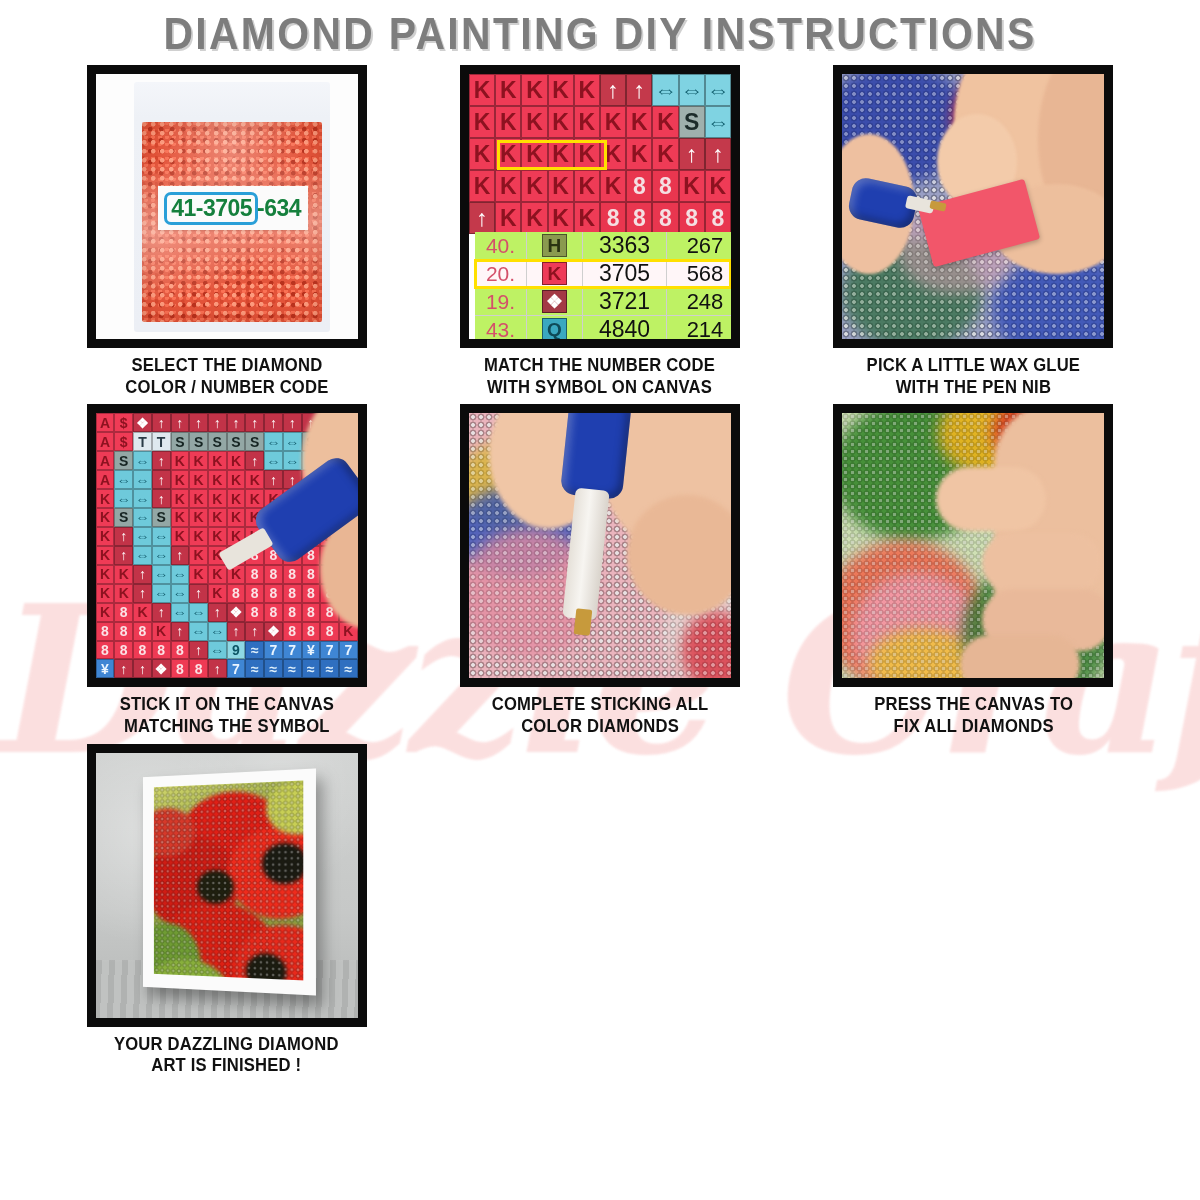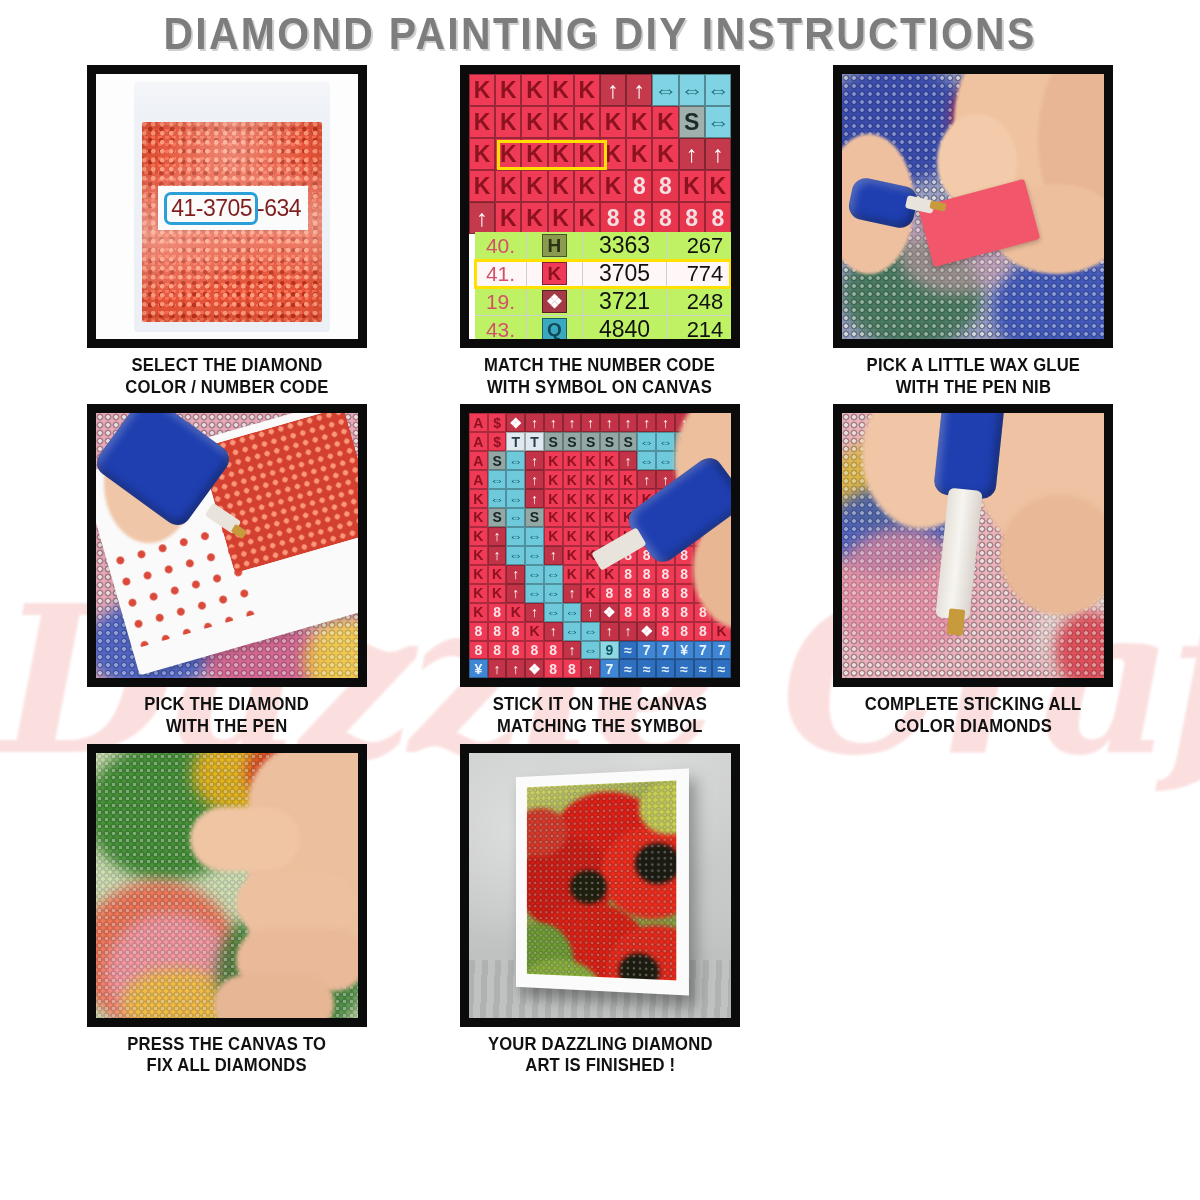--- a/index.html
+++ b/index.html
@@ -125,21 +125,21 @@
   }
   .bag-label {
     position: absolute; left: 62px; top: 112px;
     width: 150px; height: 44px;
     background: #fbfbfb;
     display: flex; align-items: center; justify-content: center;
     box-shadow: 0 1px 2px rgba(0,0,0,.12);
   }
   .label-text {
     font-family: "Liberation Sans", sans-serif;
-    font-size: 23px; font-weight: 400; color: #7f1d1d;
+    font-size: 23px; font-weight: 700; color: #15803d;
     letter-spacing: -.5px; white-space: nowrap;
   }
   .label-hl {
     border: 3px solid #2a9fd8; border-radius: 7px;
     padding: 0 3px 1px 4px; margin-right: -1px;
   }
 
   
   .chart-grid {
     position: absolute; left: 0; top: 0; width: 100%; height: 160px;
@@ -381,26 +381,26 @@
           <div class="legend-table" id="legend-table">
               <div class="lrow">
                 <div class="lnum">40.</div>
                 <div class="lsym">
                   <span style="background: rgb(138, 154, 79); color: rgb(42, 51, 18);">H</span>
                 </div>
                 <div class="lcode">3363</div>
                 <div class="lcount">267</div>
               </div>
               <div class="lrow highlight">
-                <div class="lnum">41.</div>
+                <div class="lnum">20.</div>
                 <div class="lsym">
                   <span style="background: rgb(238, 58, 88); color: rgb(141, 18, 32);">K</span>
                 </div>
                 <div class="lcode">3705</div>
-                <div class="lcount">774</div>
+                <div class="lcount">568</div>
               </div>
               <div class="lrow">
                 <div class="lnum">19.</div>
                 <div class="lsym">
                   <span style="background: rgb(163, 58, 69); color: rgb(255, 255, 255);">❖</span>
                 </div>
                 <div class="lcode">3721</div>
                 <div class="lcount">248</div>
               </div>
               <div class="lrow">
@@ -441,42 +441,20 @@
           <div class="pen-nib" style="left:88px;top:128px;width:16px;height:8px;transform:rotate(12deg)"></div>
         </div>
       </div>
       <div class="caption">
         <div>PICK A LITTLE WAX GLUE</div>
         <div>WITH THE PEN NIB</div>
       </div>
     </div>
 
 
-    <div class="step">
-      <div class="photo-frame">
-        <div class="photo">
-          <div class="beadwall" style="background-color:#e6a9b8"></div>
-          <div class="blob" style="left:-10px;top:188px;width:130px;height:90px;background:#2f55c4;opacity:.8"></div>
-          <div class="blob" style="left:108px;top:206px;width:120px;height:80px;background:#c94f83;opacity:.7"></div>
-          <div class="blob" style="left:208px;top:208px;width:90px;height:80px;background:#f0cf3c;opacity:.8"></div>
-          <div class="beadwall" style="background-color:transparent;opacity:.6"></div>
-          <div style="position:absolute;left:10px;top:22px;width:250px;height:210px;background:#fafafa;transform:rotate(-16deg);border-radius:4px;box-shadow:0 3px 7px rgba(0,0,0,.15)"></div>
-          <div style="position:absolute;left:118px;top:12px;width:150px;height:130px;transform:rotate(-16deg);background-color:#d4402f;background-image:radial-gradient(circle at 40% 40%, rgba(255,160,130,.9) 0 2.4px, transparent 3px);background-size:10px 10px;border-radius:6px"></div>
-          <div style="position:absolute;left:22px;top:120px;width:130px;height:100px;transform:rotate(-16deg);background-image:radial-gradient(circle at 50% 50%, #d8402f 0 3.4px, transparent 4.4px);background-size:22px 22px;opacity:.95"></div>
-          <div class="skin" style="left:8px;top:10px;width:90px;height:120px;background:#f0c6a8"></div>
-          <div class="pen-blue" style="left:12px;top:2px;width:110px;height:92px;transform:rotate(36deg)"></div>
-          <div class="pen-tip" style="left:110px;top:98px;width:34px;height:15px;transform:rotate(34deg)"></div>
-          <div class="pen-nib" style="left:136px;top:114px;width:14px;height:9px;transform:rotate(34deg)"></div>
-        </div>
-      </div>
-      <div class="caption">
-        <div>PICK THE DIAMOND</div>
-        <div>WITH THE PEN</div>
-      </div>
-    </div>
 
     <div class="step">
       <div class="photo-frame">
         <div class="photo">
           <div class="symcanvas" id="symcanvas">
               <div class="sc s-red">A</div>
               <div class="sc s-red">$</div>
               <div class="sc s-dred">❖</div>
               <div class="sc s-dred">↑</div>
               <div class="sc s-dred">↑</div>

